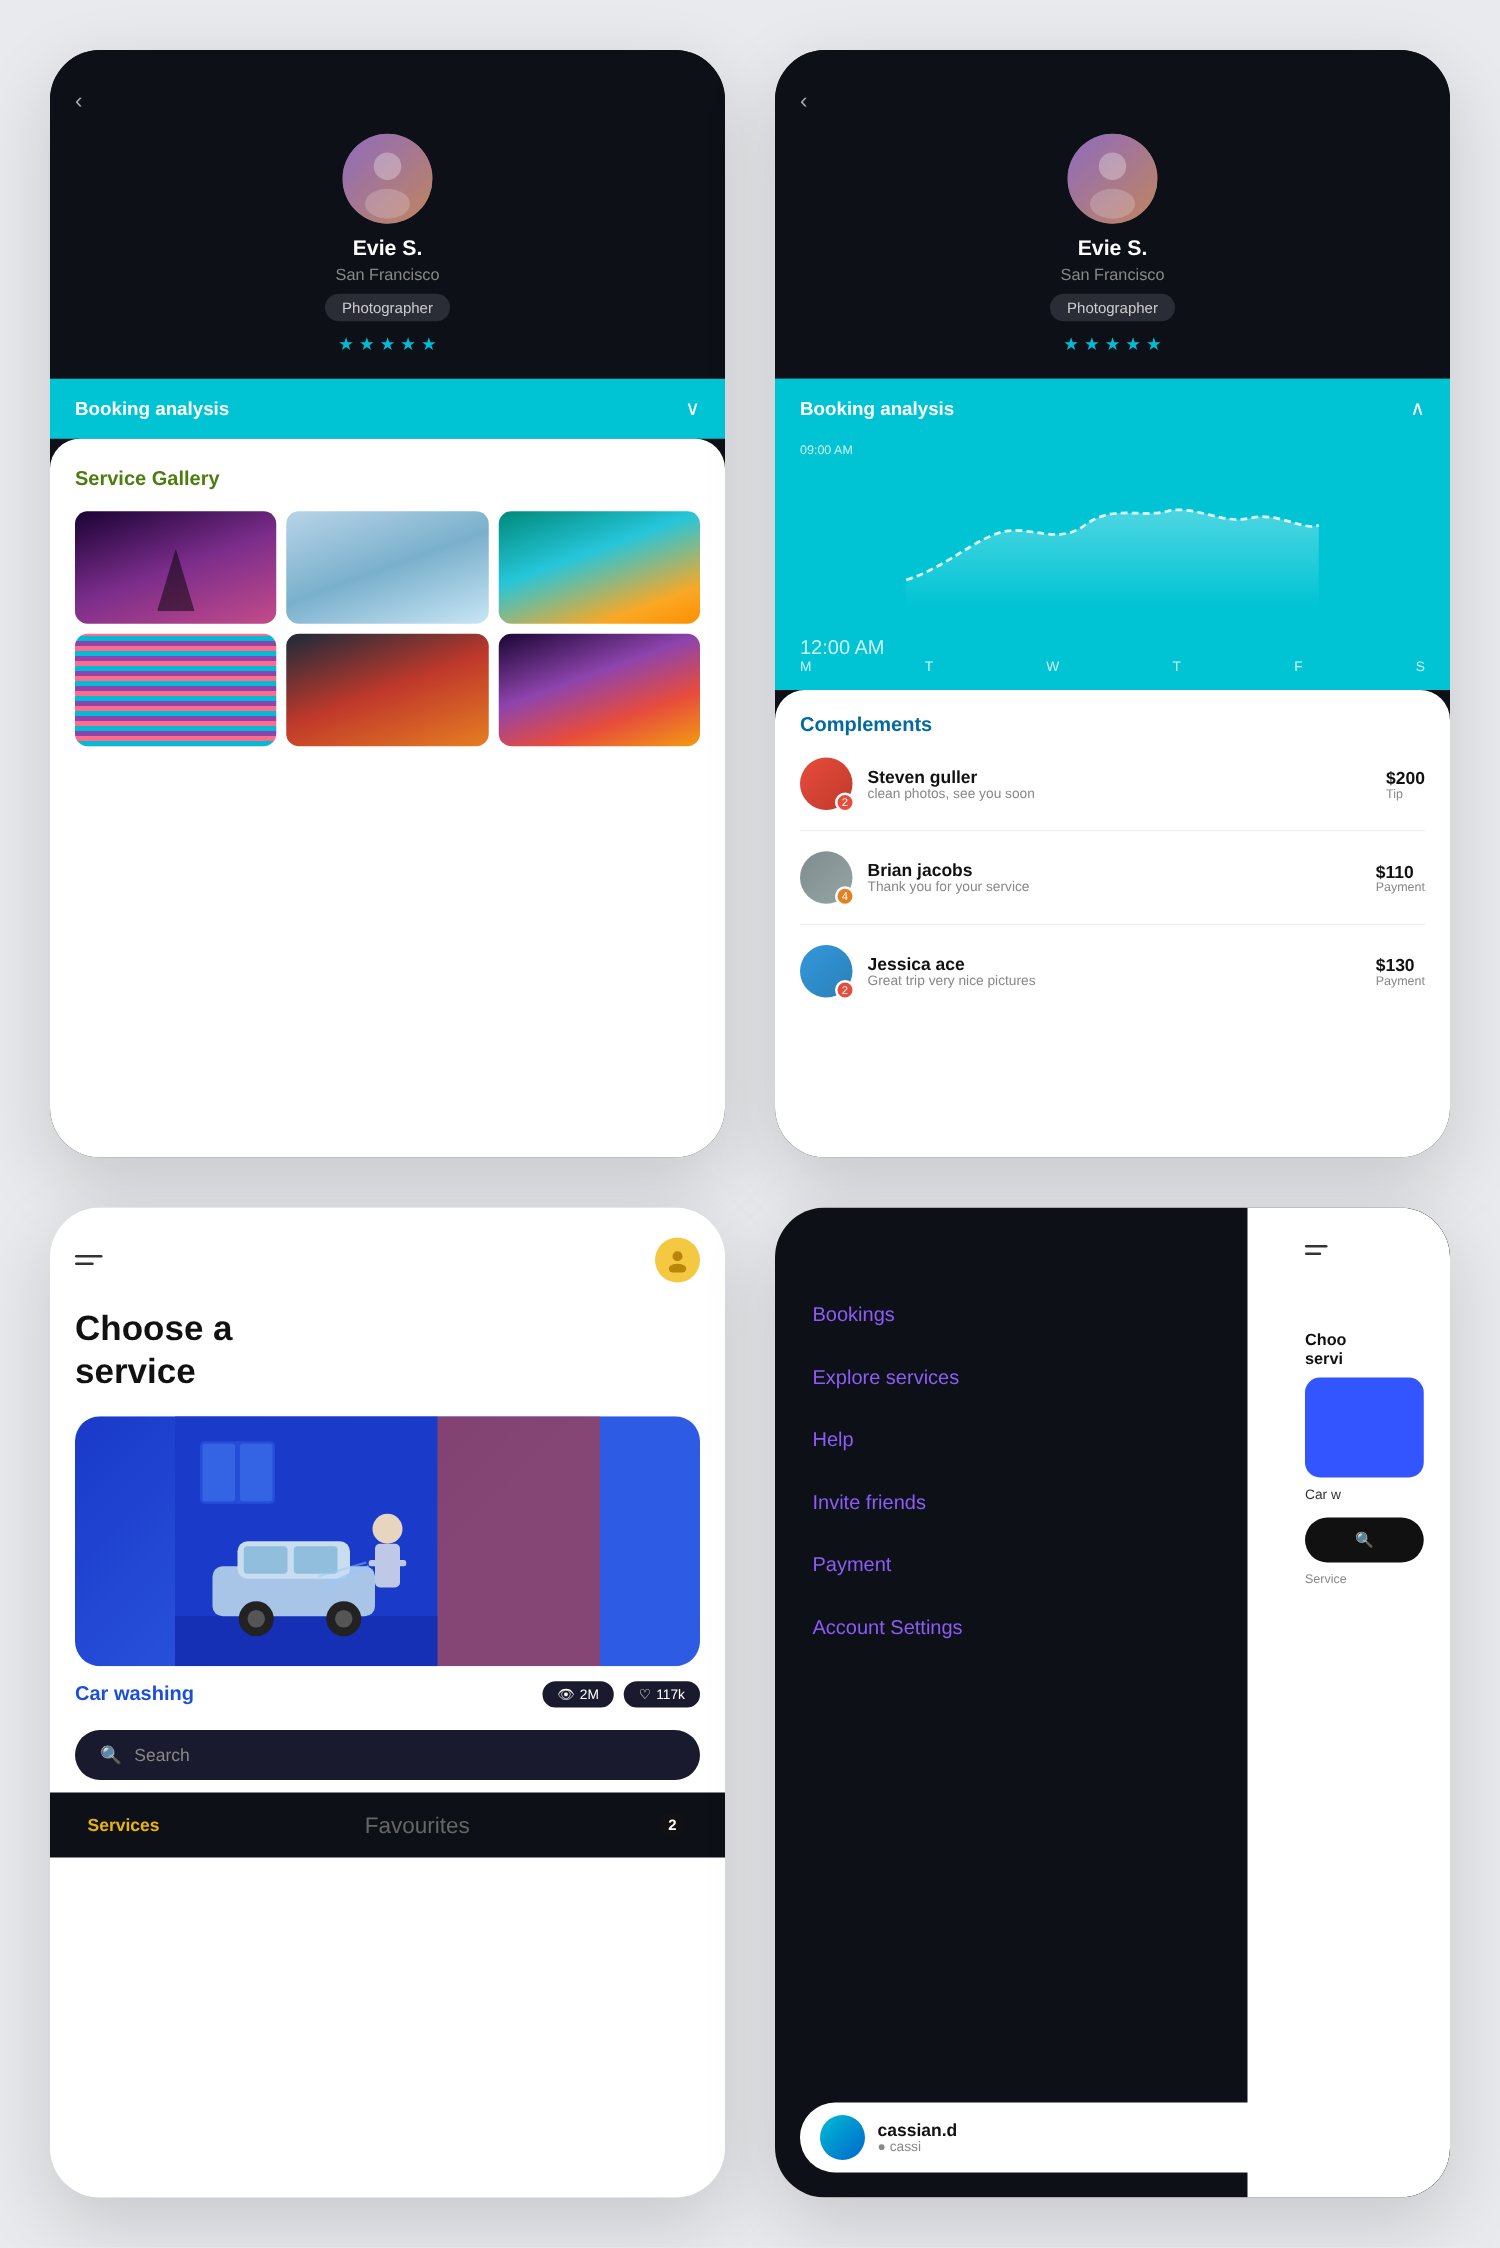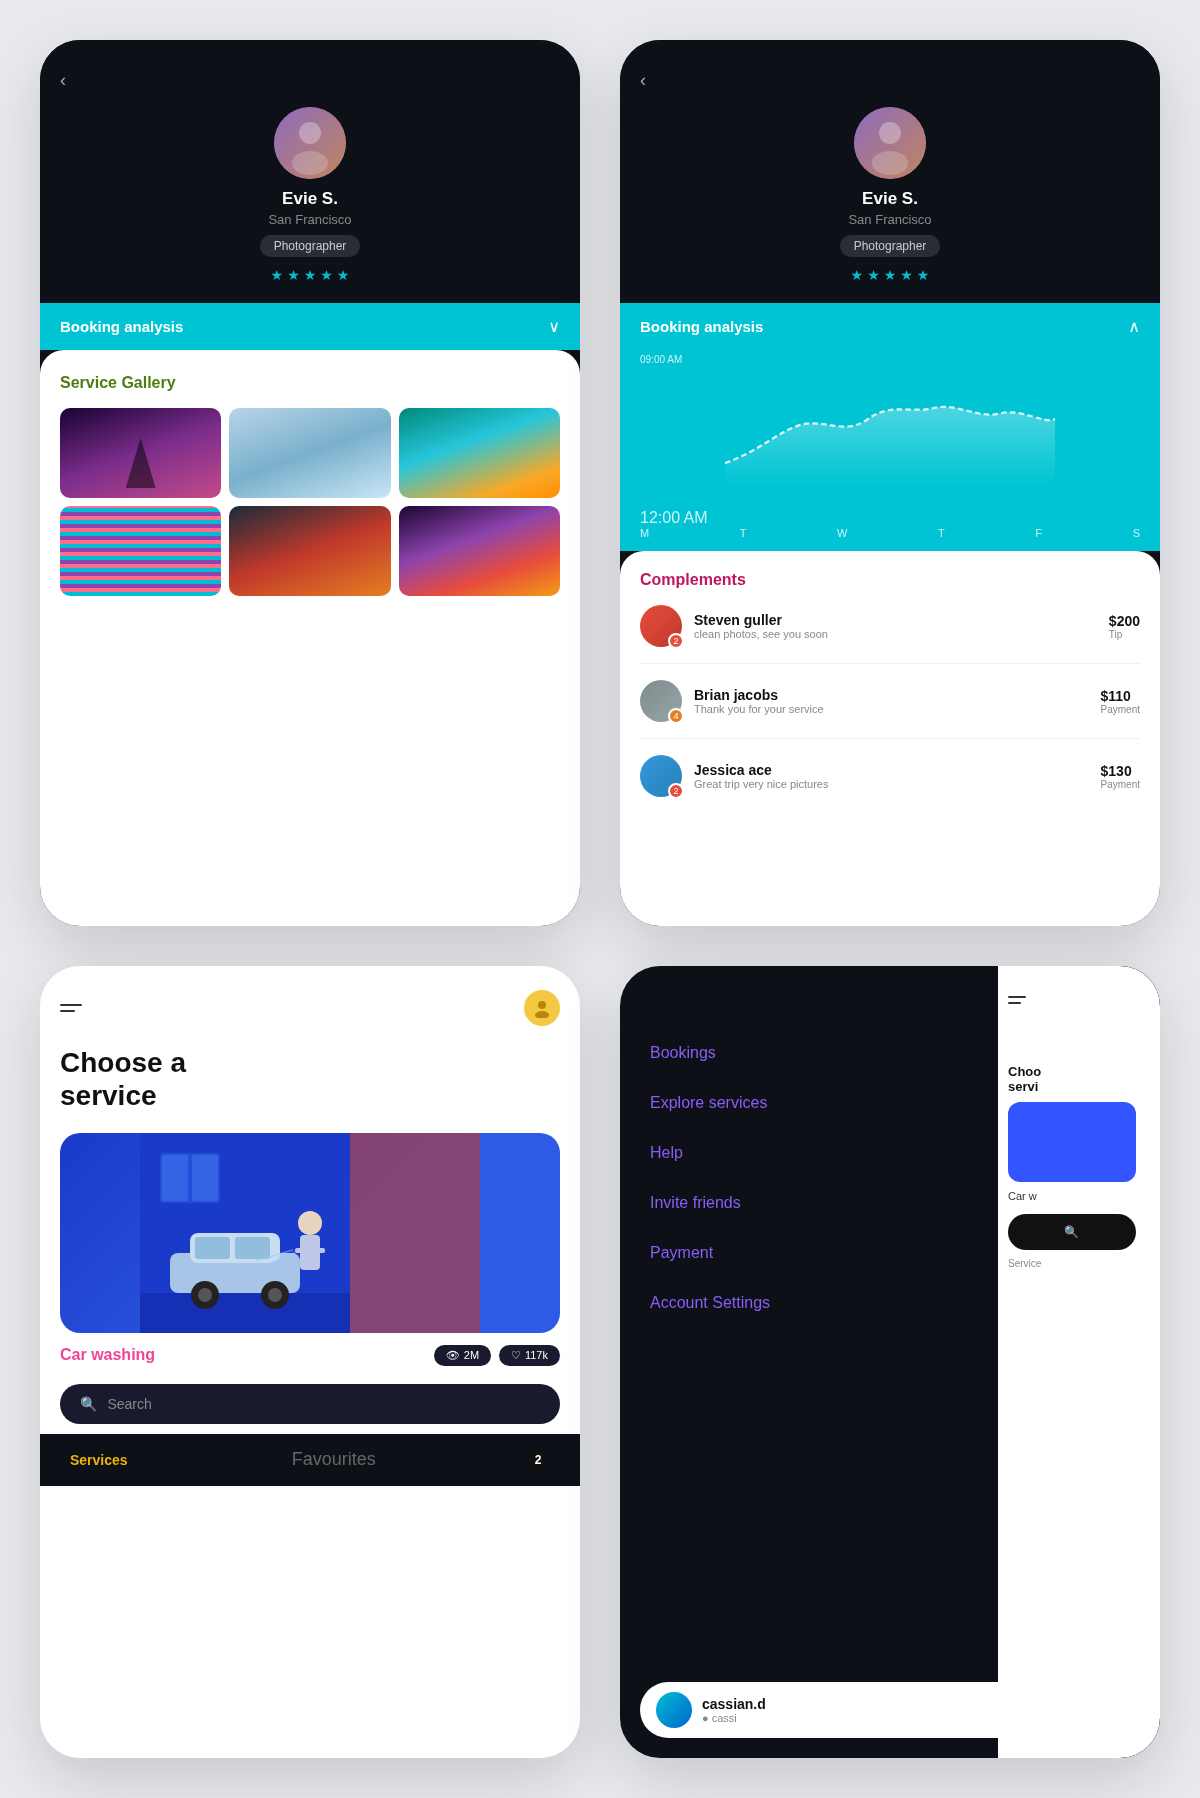--- a/index.html
+++ b/index.html
@@ -153,21 +153,21 @@
 
     .complements-section {
       background: #fff;
       border-radius: 24px 24px 0 0;
       padding: 20px 20px;
       flex: 1;
     }
     .complements-title {
       font-size: 16px;
       font-weight: 700;
-      color: #be185d;
+      color: #0369a1;
       margin-bottom: 16px;
     }
     .complement-item {
       display: flex;
       align-items: center;
       margin-bottom: 16px;
       gap: 12px;
     }
     .comp-avatar {
       width: 42px;
@@ -238,21 +238,21 @@
     }
     .service-label-row {
       display: flex;
       align-items: center;
       justify-content: space-between;
       padding: 12px 20px 8px;
     }
     .service-name {
       font-size: 16px;
       font-weight: 700;
-      color: #ec4899;
+      color: #1d4ed8;
     }
     .service-stats {
       display: flex;
       gap: 8px;
     }
     .stat-pill {
       background: #1a1a2e;
       color: #fff;
       border-radius: 20px;
       padding: 4px 12px;
@@ -359,20 +359,21 @@
       height: 100%;
       background: #fff;
       border-radius: 0 40px 40px 0;
       overflow: hidden;
       display: flex;
       flex-direction: column;
     }
     .br-peek-inner {
       padding: 20px 10px;
       height: 100%;
+      margin-left: 36px;
     }
     .br-peek-title {
       font-size: 13px;
       font-weight: 700;
       color: #111;
       margin-top: 60px;
       margin-bottom: 8px;
     }
     .br-peek-blue {
       width: 90%;

